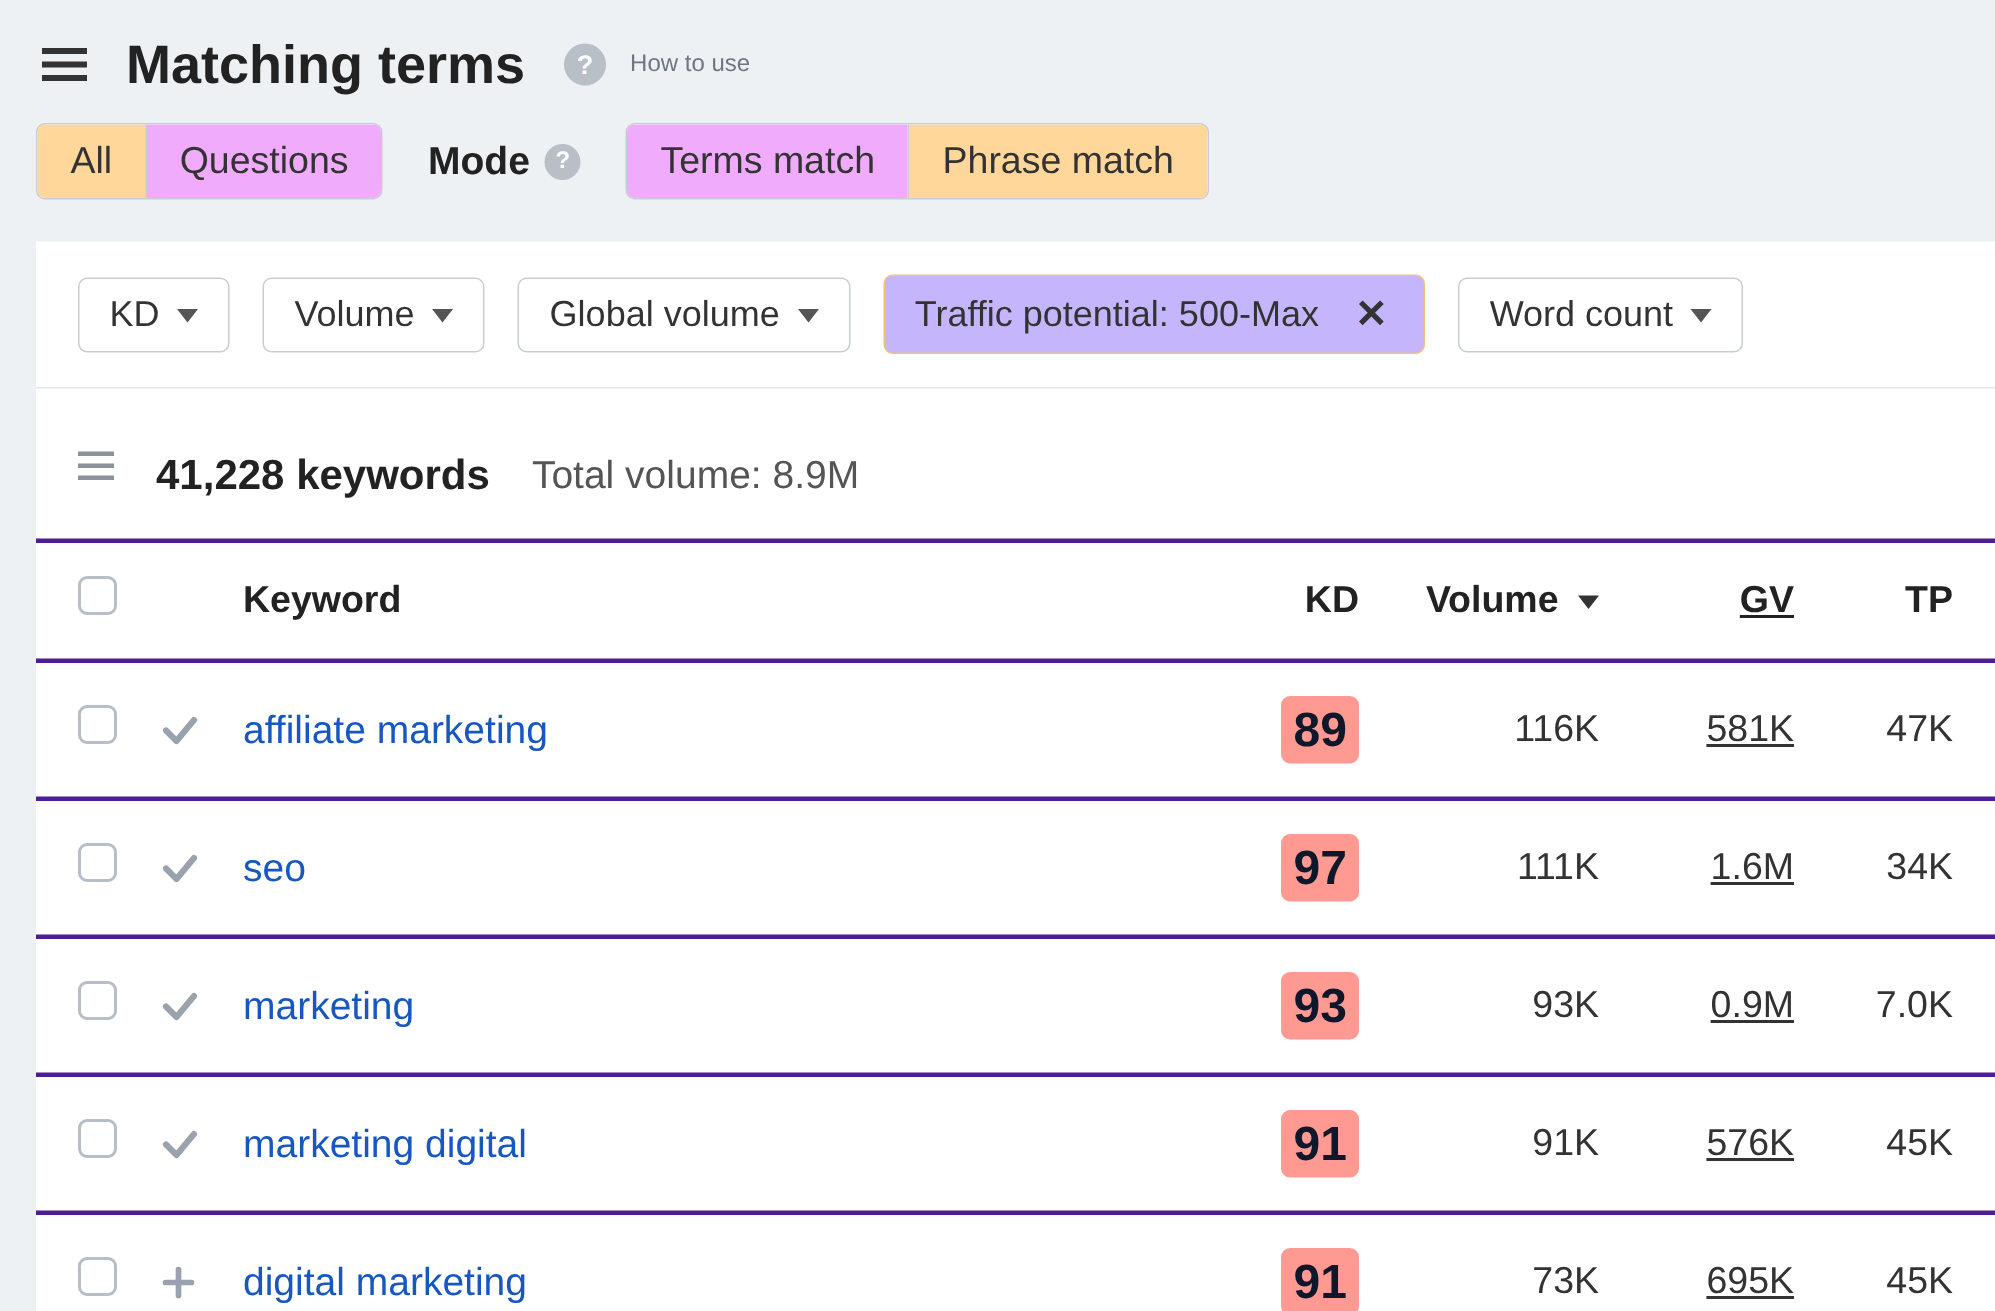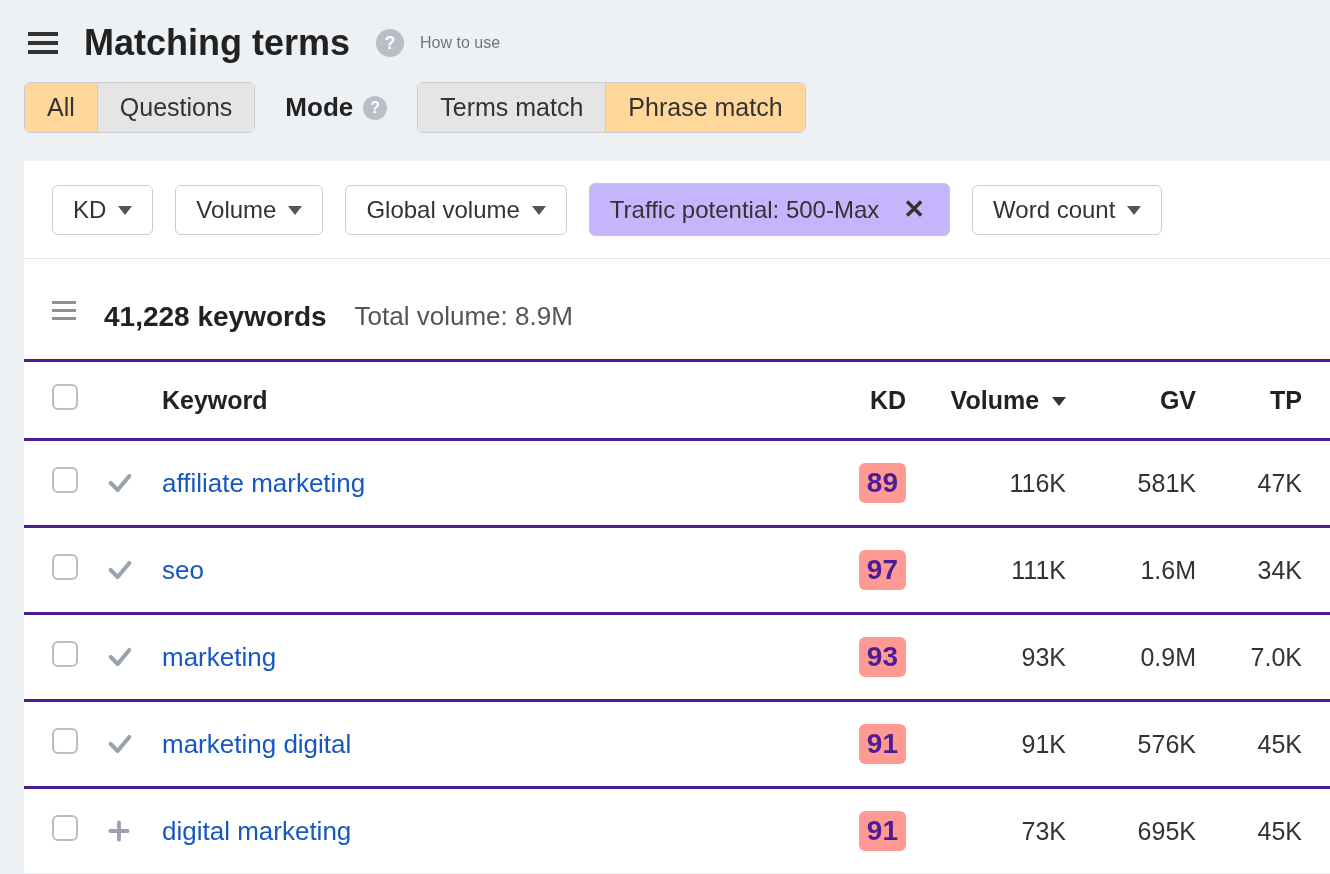--- a/index.html
+++ b/index.html
@@ -44,21 +44,21 @@
     display: flex; align-items: center;
     padding: 0 24px 28px 24px;
     gap: 30px;
   }
   .seg {
     display: flex; border: 1px solid #c7cdd4;
     border-radius: 6px; overflow: hidden; background: #fff; align-items: center;
   }
   .seg .seg-btn {
     padding: 10px 22px; font-size: 25px; color: #333;
-    cursor: pointer; background: #e5e5e5;
+    cursor: pointer; background: #f0abfc;
   }
   .seg .seg-btn.active {
     background: #ffd79a;
   }
   .seg .seg-btn + .seg-btn { border-left: 1px solid #c7cdd4; }
   .mode-label {
     display: flex; align-items: center; gap: 10px;
     font-size: 26px; font-weight: 700; color: #222;
   }
 
@@ -120,33 +120,33 @@
   }
   table.kw th {
     font-size: 25px; font-weight: 700; color: #222;
   }
   table.kw th.num, table.kw td.num { text-align: right; }
   .col-checkbox { width: 60px; padding-left: 28px !important; }
   .col-status   { width: 50px; }
   .col-keyword  { }
   .col-kd       { width: 90px; text-align: right; }
   .col-vol      { width: 160px; }
-  .col-gv       { width: 130px; }
+  .col-gv       { width: 130px; text-decoration: underline; }
   .col-tp       { width: 120px; padding-right: 28px !important; }
 
   .chk {
     width: 26px; height: 26px; border: 2px solid #b7bec7;
     border-radius: 6px; display: inline-block; background: #fff;
   }
   .check-icon svg, .plus-icon svg { display:block; }
   .kw-link { color: #1757c2; font-size: 26px; }
   .kd-badge {
     display: inline-block; min-width: 44px;
-    background: #ff9a93; color: #4c1d95;
-    font-weight: 600; font-size: 28px;
+    background: #ff9a93; color: #0f172a;
+    font-weight: 600; font-size: 32px;
     padding: 4px 8px; border-radius: 6px; text-align: center;
   }
   td.num { font-size: 25px; color: #333; }
   .sort-caret {
     display:inline-block; width: 0; height: 0;
     border-left: 7px solid transparent;
     border-right: 7px solid transparent;
     border-top: 9px solid #333;
     margin-left: 6px; vertical-align: middle;
   }

